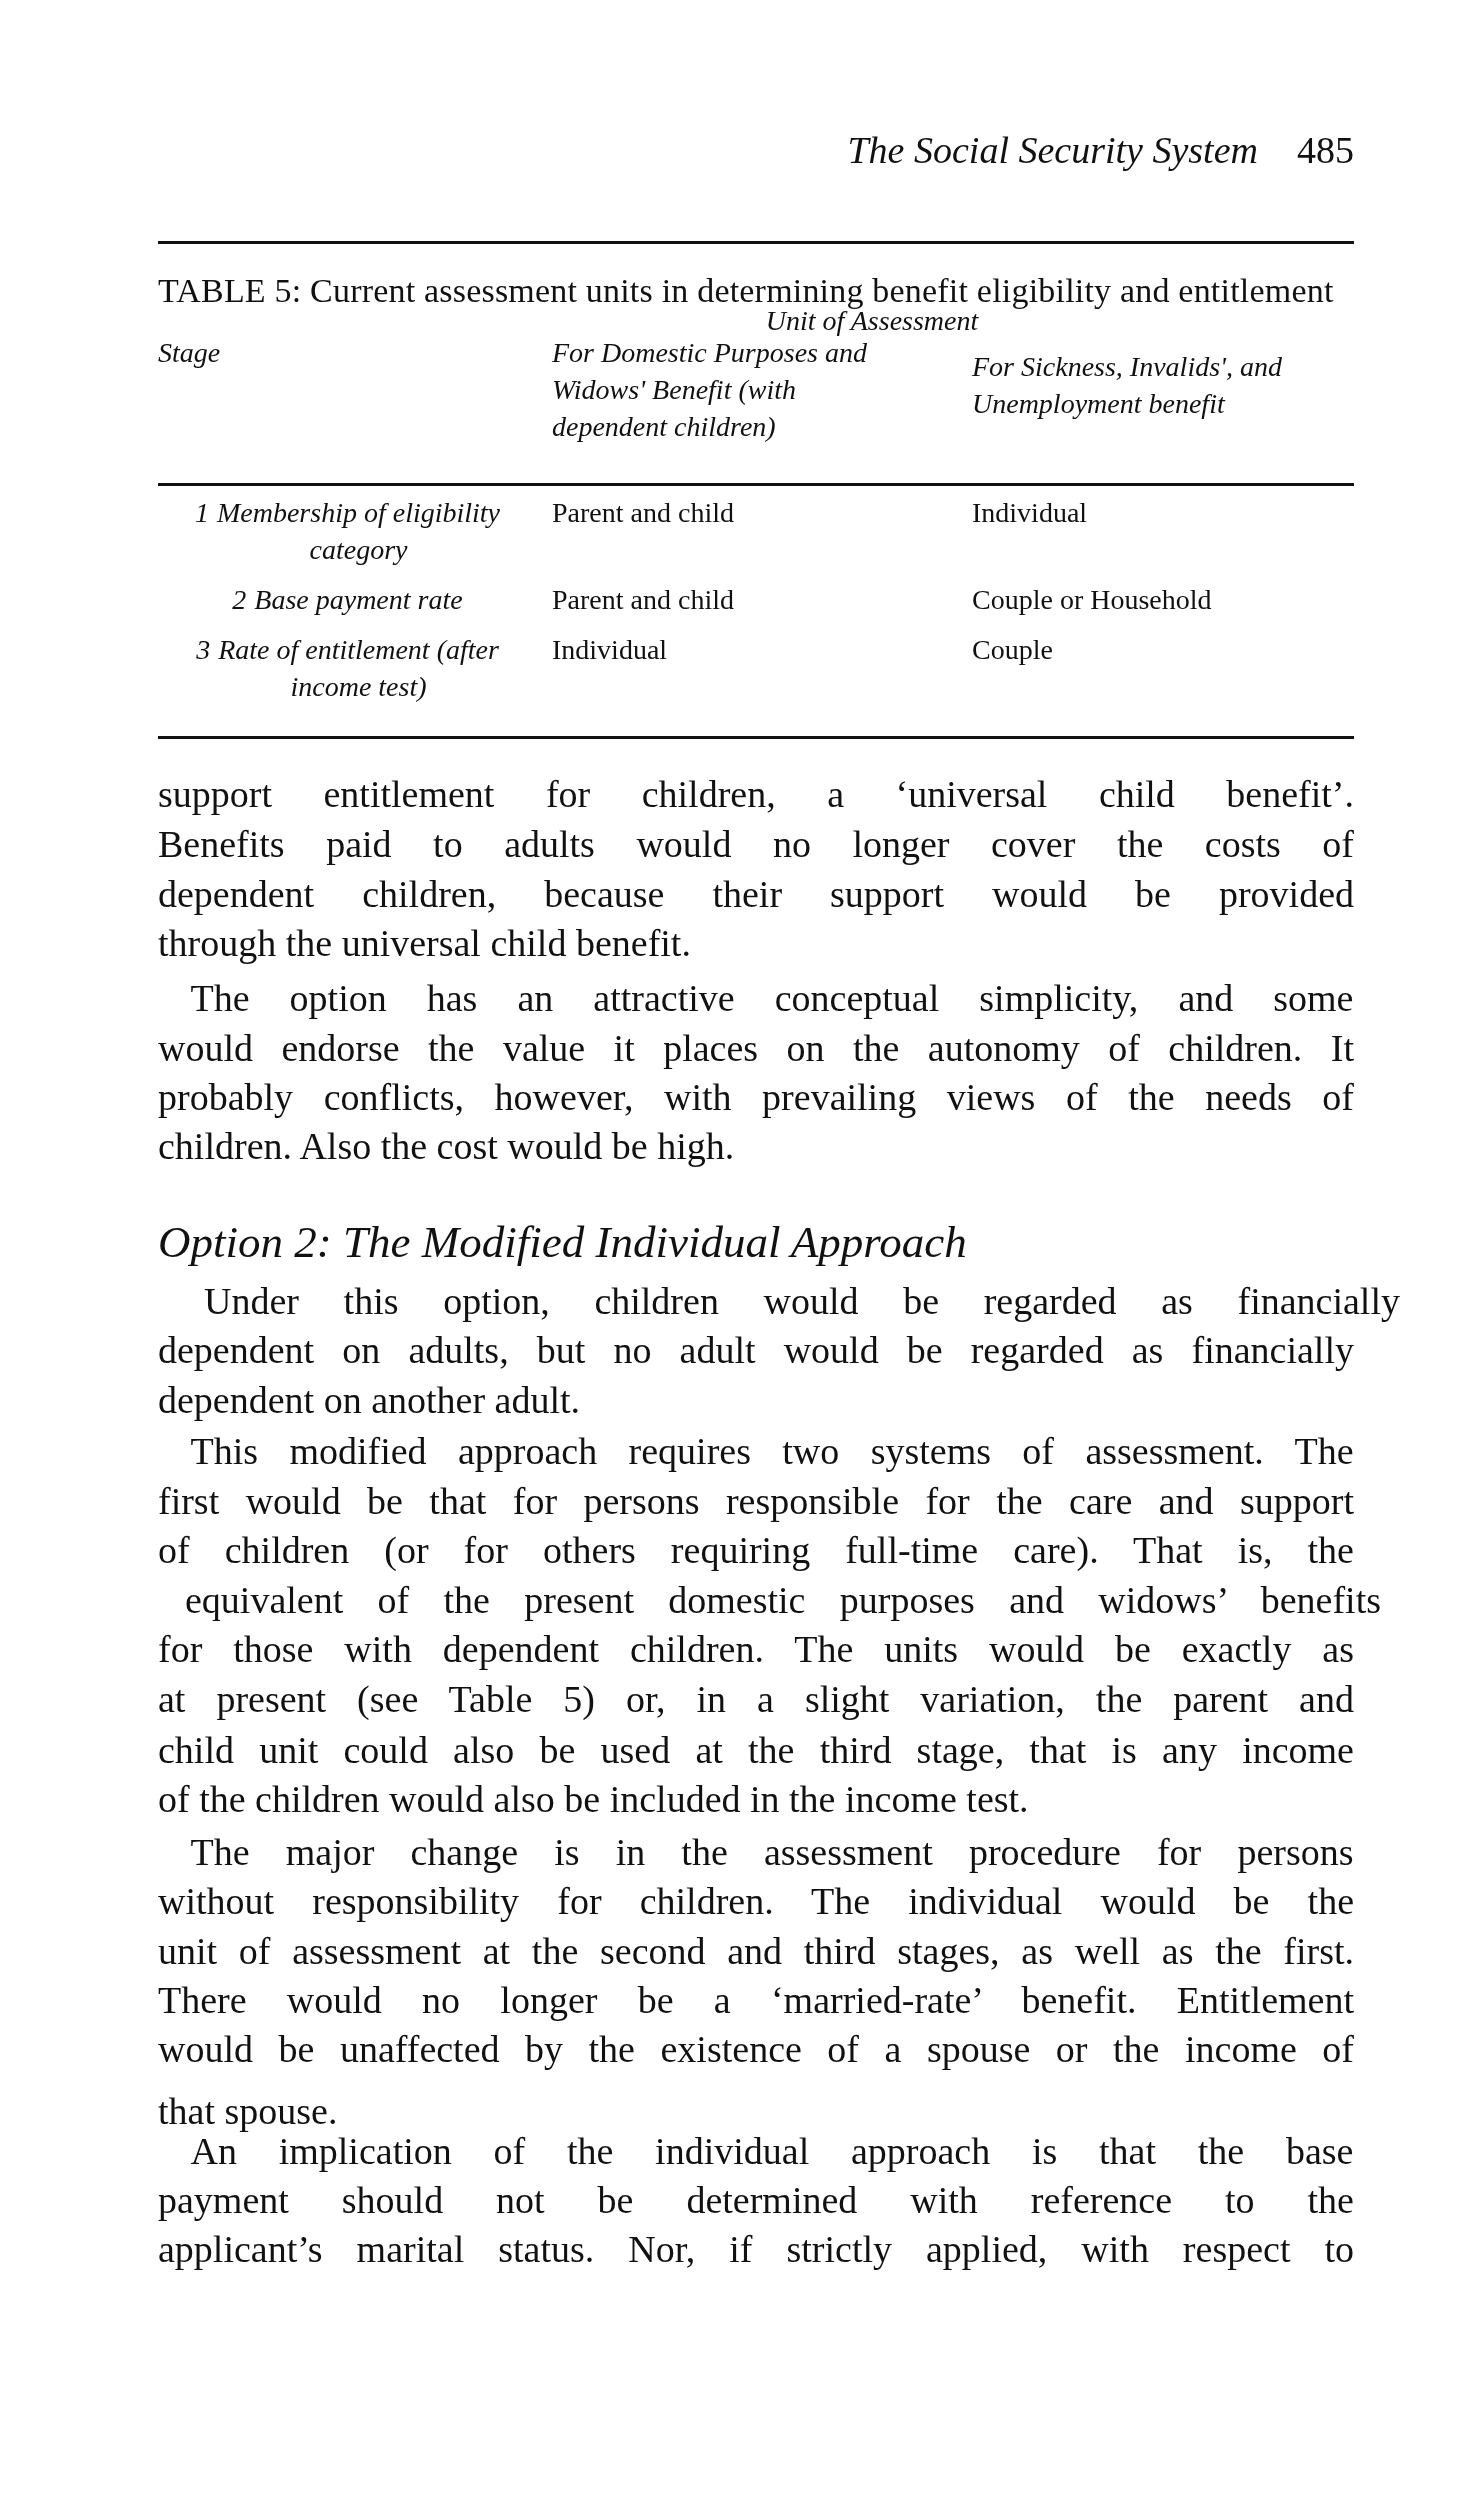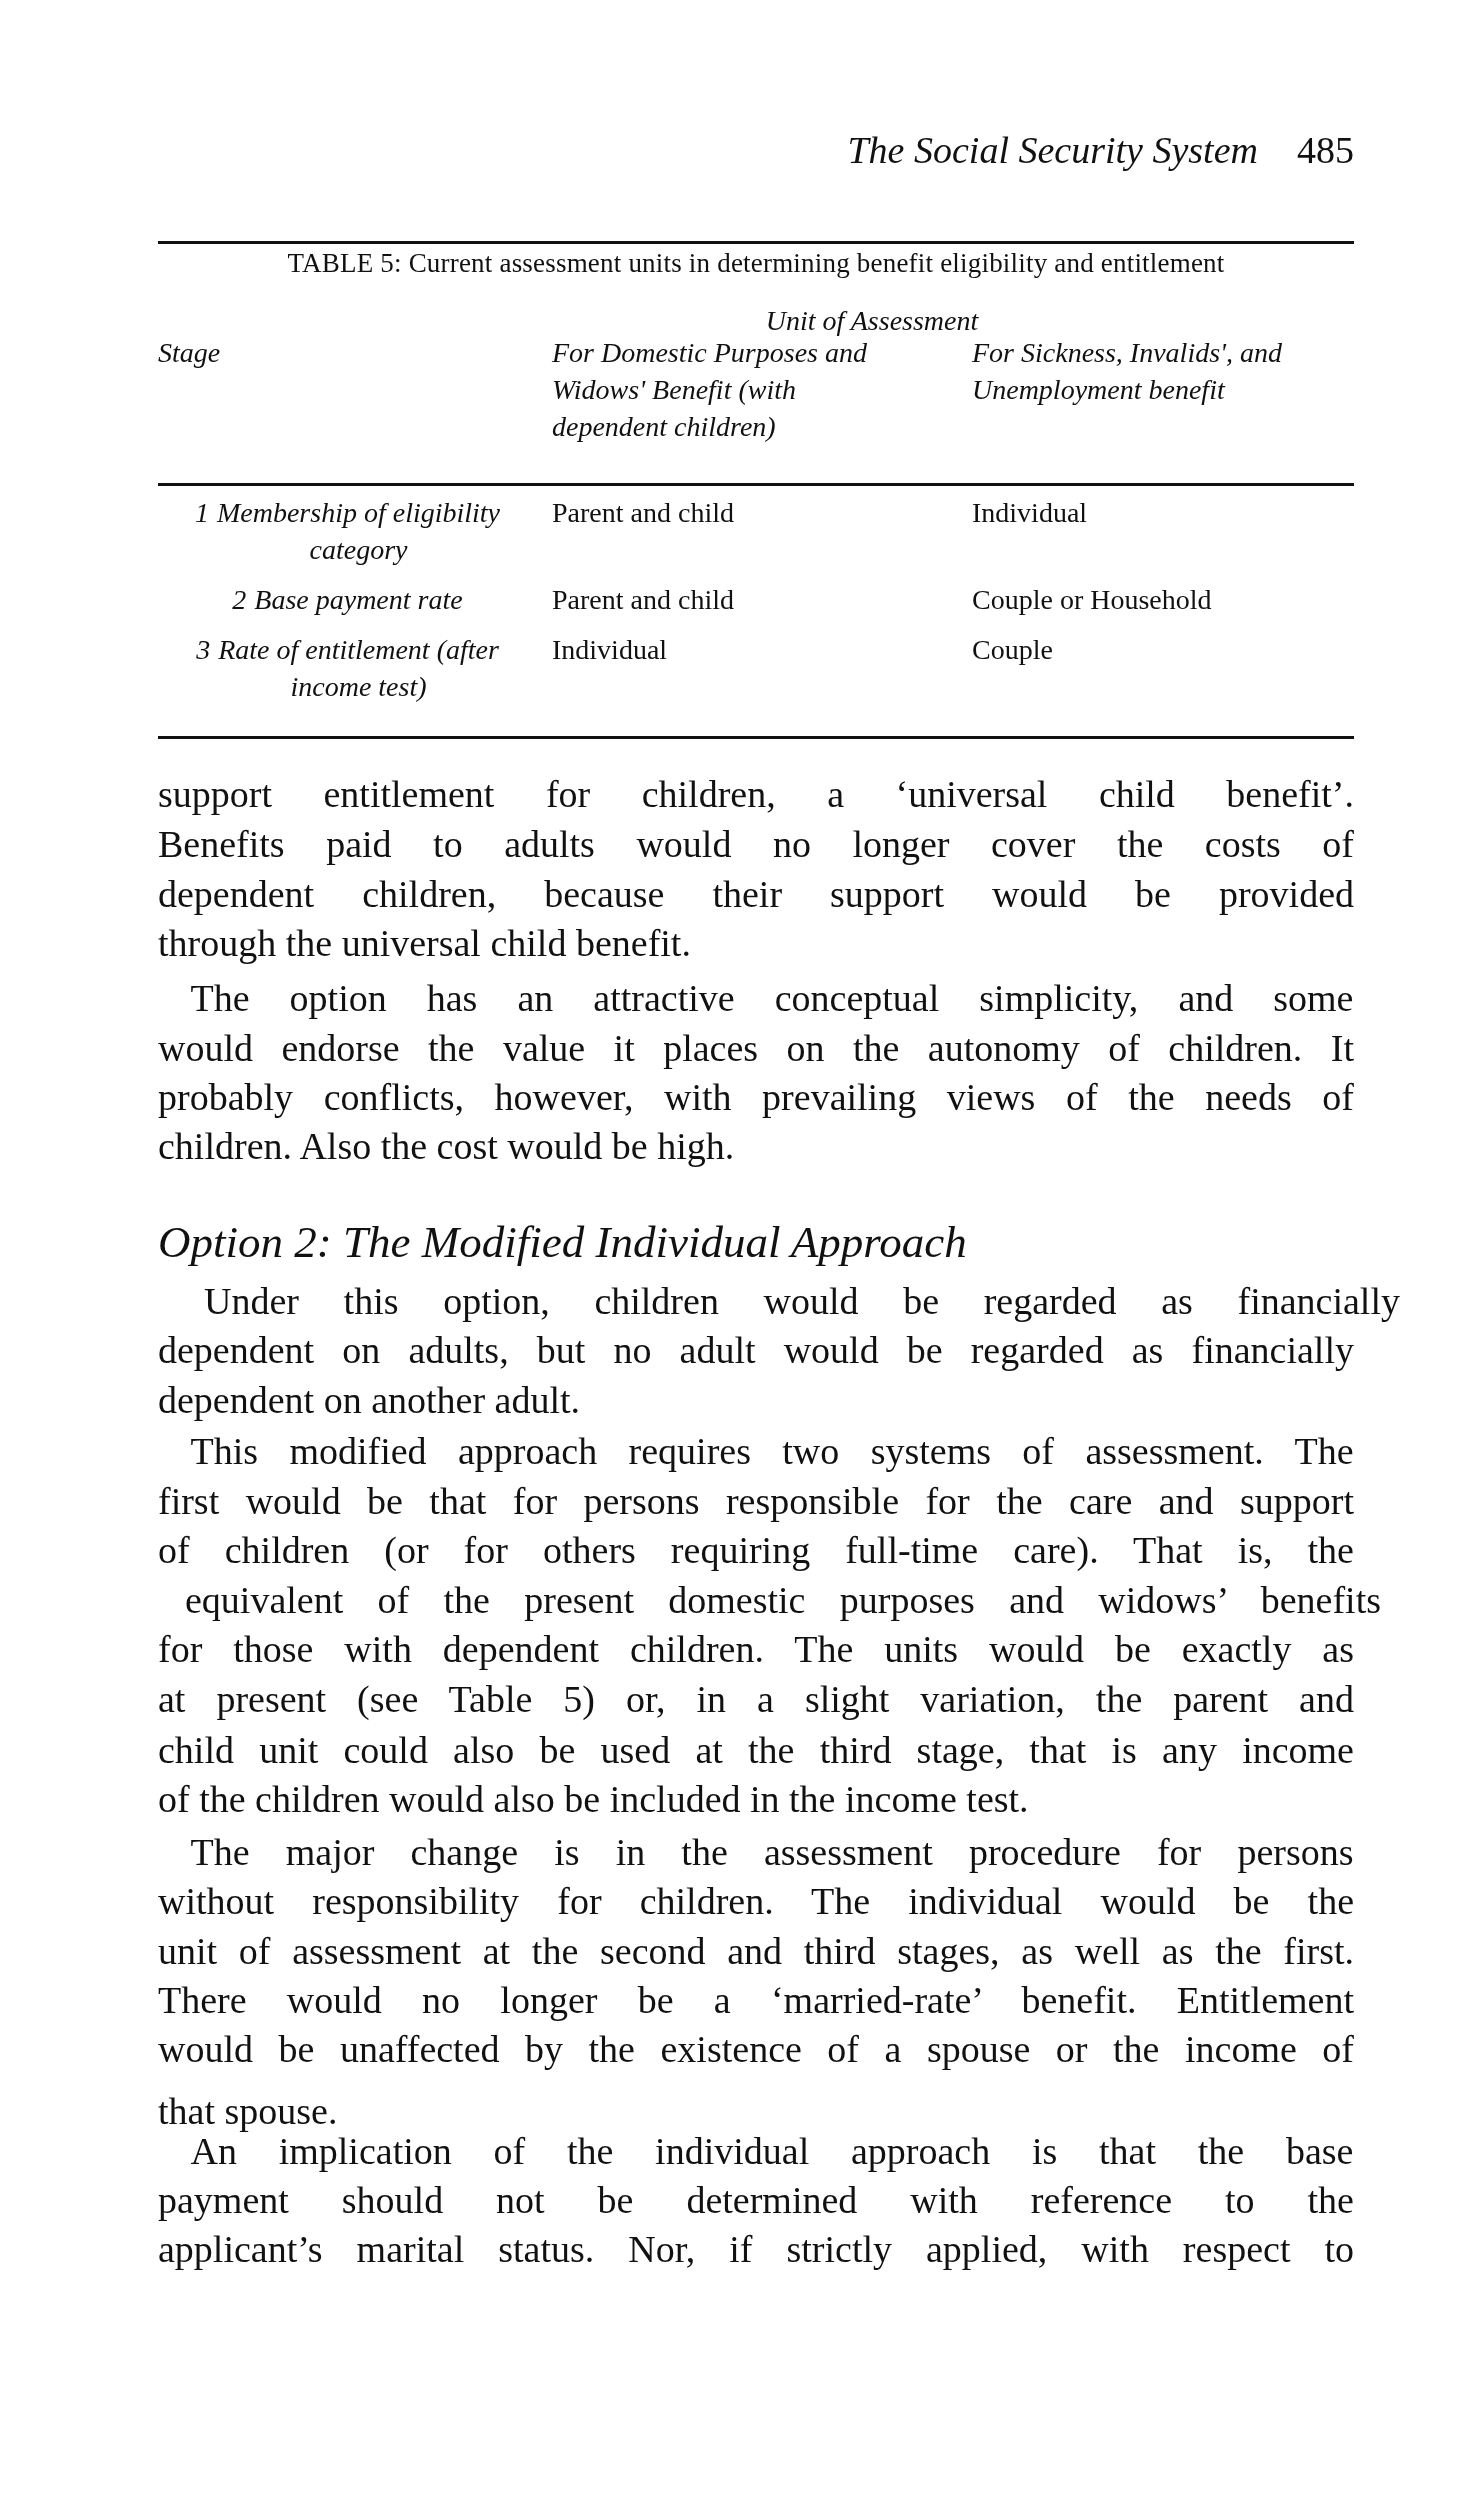--- a/index.html
+++ b/index.html
@@ -2,27 +2,27 @@
 <html style="font-size:15px"><head>
 <meta charset="utf-8">
 <style>
   html, body { margin: 0; padding: 0; background: #ffffff; }
   body { width: 1480px; height: 2500px; position: relative; overflow: hidden;
          font-family: "Liberation Serif", "DejaVu Serif", serif; color: #111111; }
   .abs { position: absolute; }
   .running-head { top: 128px; right: 126px; font-size: 38px; white-space: nowrap; }
   .running-head .title { font-style: italic; margin-right: 39px; }
   .rule { left: 158px; width: 1196px; height: 0; border-top: 3.7px solid #111; }
-  .caption { left: 158px; width: 1196px; top: 248px; font-size: 27px; white-space: nowrap; letter-spacing: 0.2px; text-align: center; }
+  .caption { left: 158px; width: 1196px; top: 272px; font-size: 34px; white-space: nowrap; letter-spacing: 0.2px; }
   .tcell { font-size: 28px; line-height: 37px; }
   .it { font-style: italic; }
   .unit-head { left: 668px; width: 408px; top: 302px; text-align: center; }
   .stage-head { left: 158px; top: 334px; }
   .col2-head { left: 552px; top: 334px; width: 399px; }
-  .col3-head { left: 972px; top: 334px; width: 390px; }
+  .col3-head { left: 972px; top: 348px; width: 390px; }
   .stage-cell { left: 158px; width: 371px; text-align: center; }
   .stage-cell .num { display: inline-block; width: 30px; font-style: italic; }
   .stage-cell .txt { font-style: italic; }
   .stage-cell .cont { padding-left: 30px; font-style: italic; }
   .col2 { left: 552px; }
   .col3 { left: 972px; }
   .line { left: 158px; width: 1196px; font-size: 38px; line-height: 50px; height: 50px;
           text-align: justify; text-align-last: justify; white-space: nowrap; overflow: visible; }
   .line.last { text-align-last: left; }
   .line.indent { padding-left: 32.5px; width: 1163px; }

